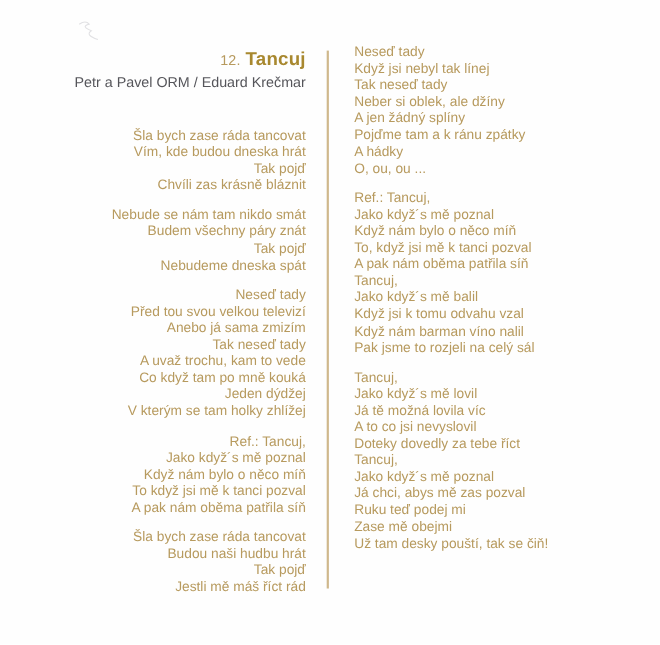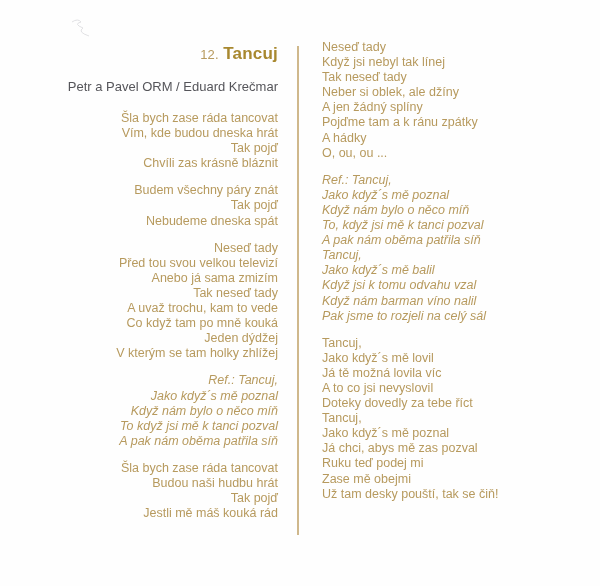--- a/index.html
+++ b/index.html
@@ -16,45 +16,45 @@
     left:28px;top:44px;width:250px;
     text-align:right;
   }
   .right-col{
     position:absolute;
     left:322px;top:40px;width:260px;
     text-align:left;
   }
   .title-line{
     color:var(--gold-strong);
-    margin-bottom:15px;
+    margin-bottom:3px;
     white-space:nowrap;
   }
   .track-number{
     font-size:13px;
     font-weight:normal;
     color:var(--gold);
     letter-spacing:.2px;
   }
   .track-title{
     font-size:17px;
     font-weight:bold;
     color:var(--gold-strong);
     letter-spacing:.2px;
   }
   .credits{
     font-size:13px;
     color:var(--gray);
-    margin-bottom:17px;
+    margin-bottom:34px;
     white-space:nowrap;
   }
   .verse{
     margin:0 0 12px 0;
   }
-  .verse.italic{font-style:italic;}
+  .verse.italic{}
   .line{
     font-size:12.5px;
     line-height:15.1px;
     color:var(--gold);
     white-space:nowrap;
   }
   .divider{
     position:absolute;
     left:297px;top:46px;
     width:2px;height:489px;
@@ -83,20 +83,21 @@
     </div>
     <div class="credits">Petr a Pavel ORM / Eduard Krečmar</div>
     <div>
         <div class="verse">
           <div class="line">Šla bych zase ráda tancovat</div>
           <div class="line">Vím, kde budou dneska hrát</div>
           <div class="line">Tak pojď</div>
           <div class="line">Chvíli zas krásně bláznit</div>
         </div>
         <div class="verse">
+          <div class="line">Nebude se nám tam nikdo smát</div>
           <div class="line">Budem všechny páry znát</div>
           <div class="line">Tak pojď</div>
           <div class="line">Nebudeme dneska spát</div>
         </div>
         <div class="verse">
           <div class="line">Neseď tady</div>
           <div class="line">Před tou svou velkou televizí</div>
           <div class="line">Anebo já sama zmizím</div>
           <div class="line">Tak neseď tady</div>
           <div class="line">A uvaž trochu, kam to vede</div>
@@ -108,21 +109,21 @@
           <div class="line">Ref.: Tancuj,</div>
           <div class="line">Jako když´s mě poznal</div>
           <div class="line">Když nám bylo o něco míň</div>
           <div class="line">To když jsi mě k tanci pozval</div>
           <div class="line">A pak nám oběma patřila síň</div>
         </div>
         <div class="verse">
           <div class="line">Šla bych zase ráda tancovat</div>
           <div class="line">Budou naši hudbu hrát</div>
           <div class="line">Tak pojď</div>
-          <div class="line">Jestli mě máš kouká rád</div>
+          <div class="line">Jestli mě máš říct rád</div>
         </div>
       </div>
   </div>
 
   <div class="divider"></div>
 
   <div class="right-col">
     <div>
         <div class="verse">
           <div class="line">Neseď tady</div>

